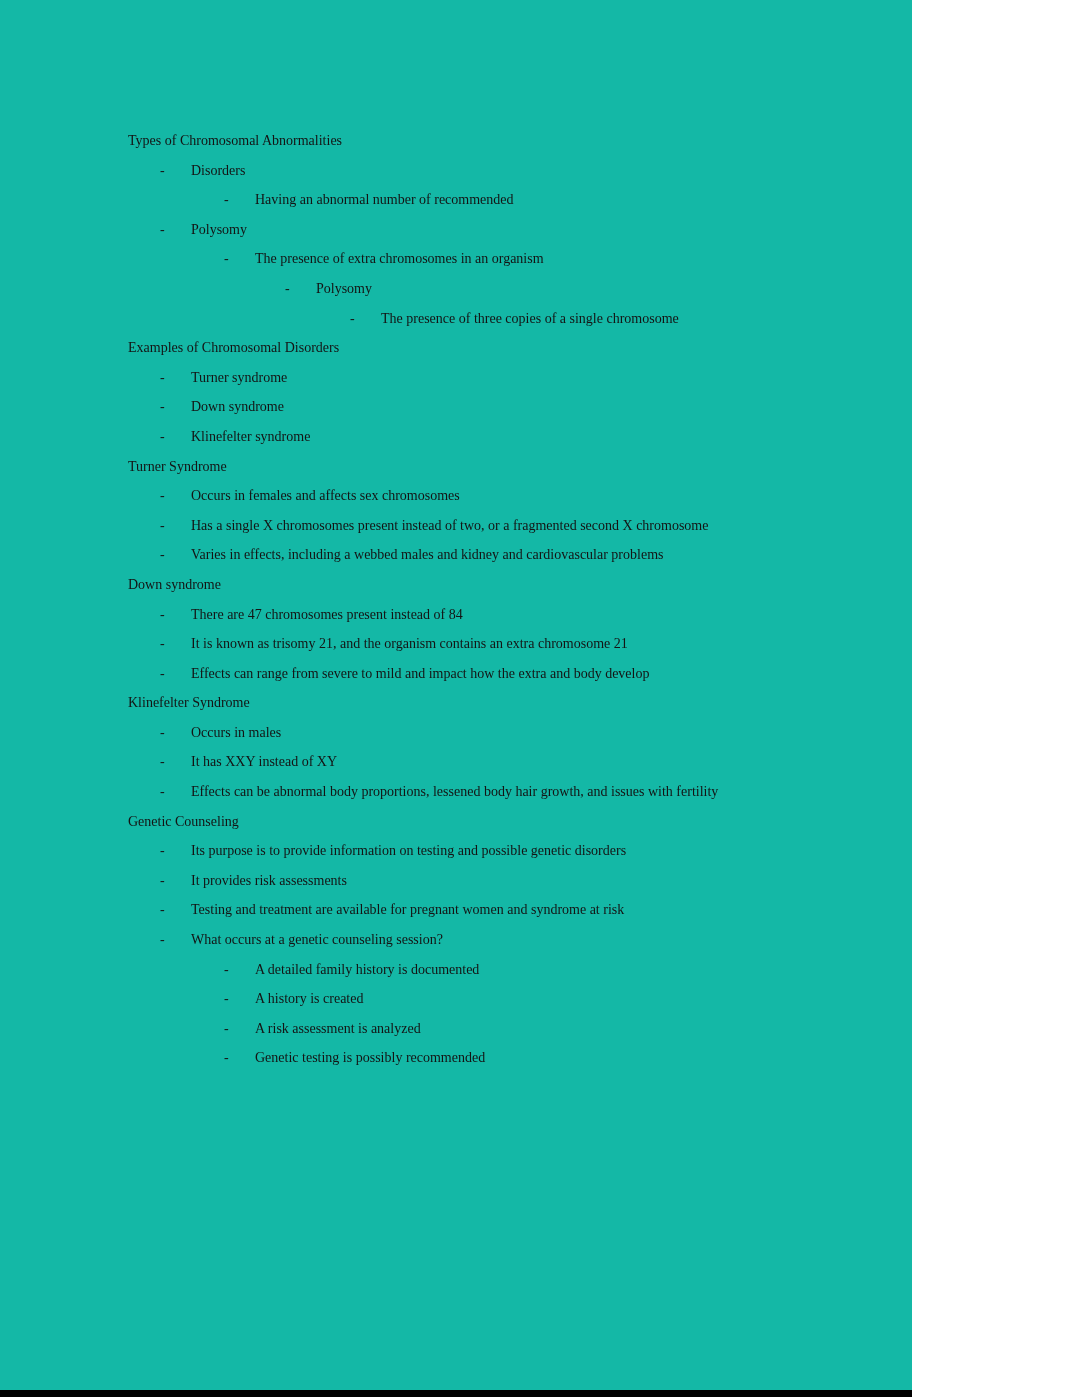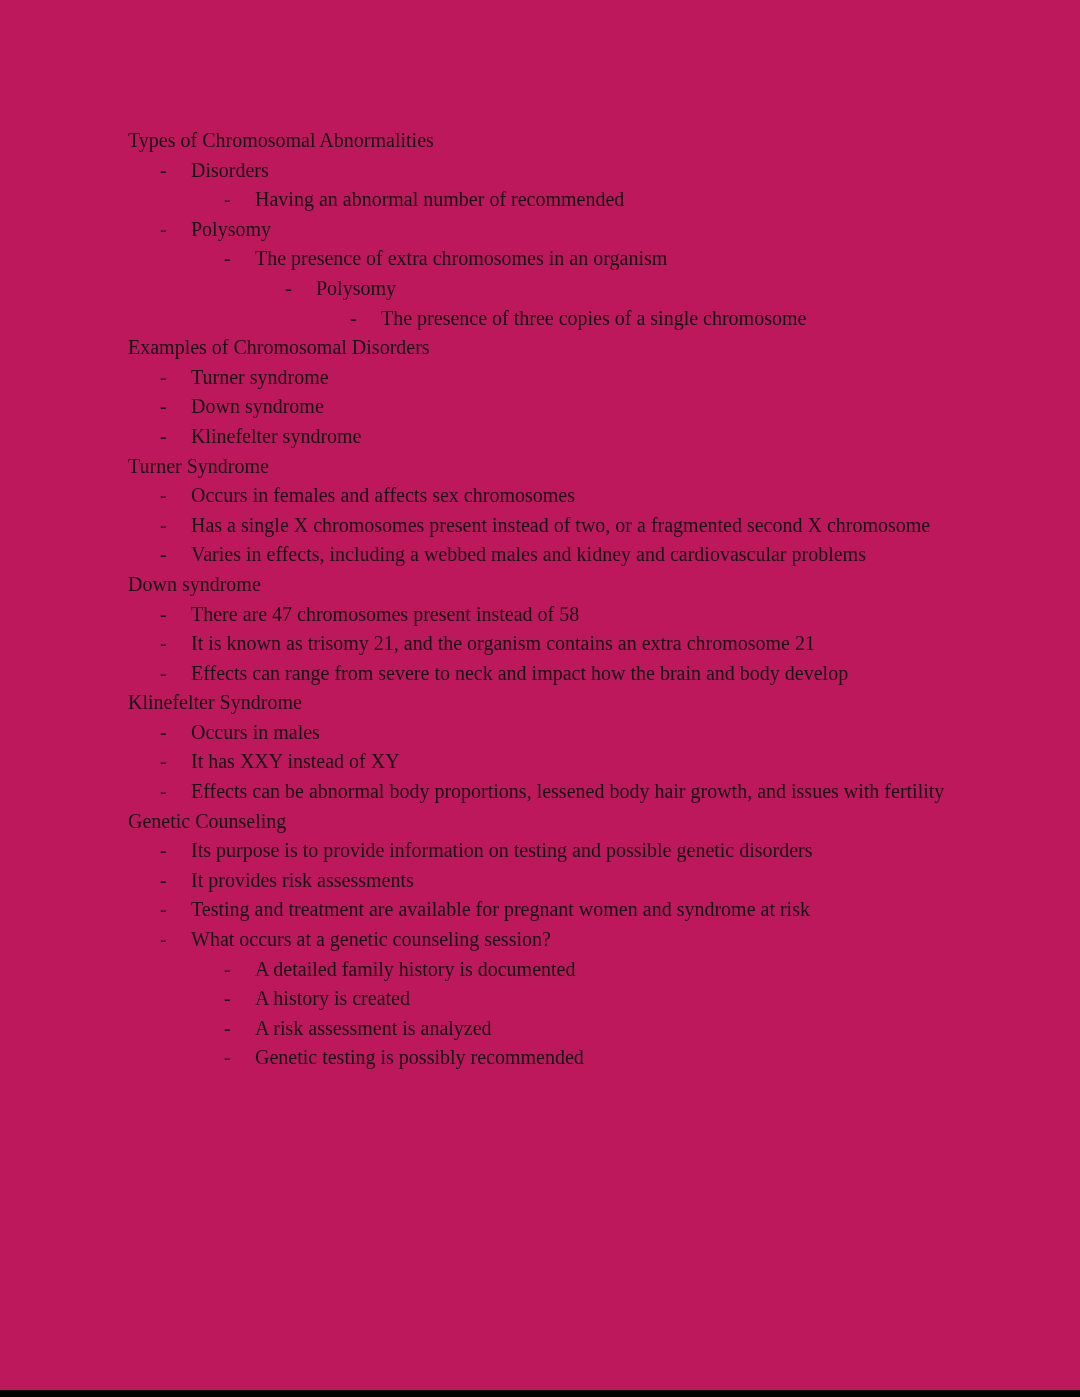--- a/index.html
+++ b/index.html
@@ -1,25 +1,25 @@
 <!DOCTYPE html>
 <html><head>
 <meta charset="utf-8">
 <style>
   * { box-sizing: border-box; }
   html, body { margin: 0; padding: 0; background: #ffffff; }
 
   .page {
     position: relative;
-    width: 1080px;
+    width: 912px;
     height: 1397px;
-    background: #be185d;
+    background: #14b8a6;
     overflow: hidden;
     font-family: "Liberation Serif", serif;
-    font-size: 20px;
+    font-size: 14px;
     line-height: 29.6px;
     color: #141414;
   }
 
   .content {
     position: absolute;
     top: 126px;
     left: 128px;
     width: 822px;
   }
@@ -103,29 +103,29 @@
       </div>
       <div class="line level-1">
         <span class="dash">-</span>
         <span class="txt">Varies in effects, including a webbed males and kidney and cardiovascular problems</span>
       </div>
       <div class="line level-0">
         <span class="txt">Down syndrome</span>
       </div>
       <div class="line level-1">
         <span class="dash">-</span>
-        <span class="txt">There are 47 chromosomes present instead of 58</span>
+        <span class="txt">There are 47 chromosomes present instead of 84</span>
       </div>
       <div class="line level-1">
         <span class="dash">-</span>
         <span class="txt">It is known as trisomy 21, and the organism contains an extra chromosome 21</span>
       </div>
       <div class="line level-1">
         <span class="dash">-</span>
-        <span class="txt">Effects can range from severe to neck and impact how the brain and body develop</span>
+        <span class="txt">Effects can range from severe to mild and impact how the extra and body develop</span>
       </div>
       <div class="line level-0">
         <span class="txt">Klinefelter Syndrome</span>
       </div>
       <div class="line level-1">
         <span class="dash">-</span>
         <span class="txt">Occurs in males</span>
       </div>
       <div class="line level-1">
         <span class="dash">-</span>

